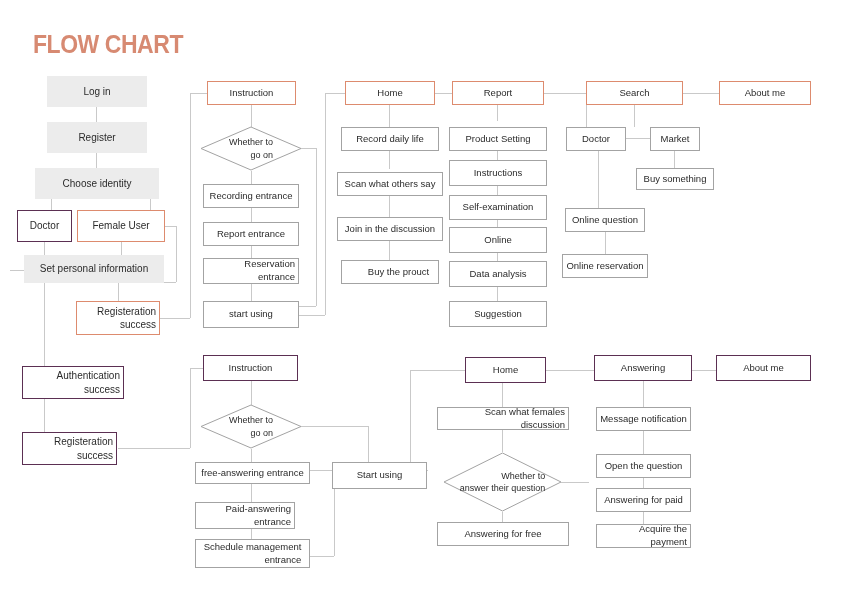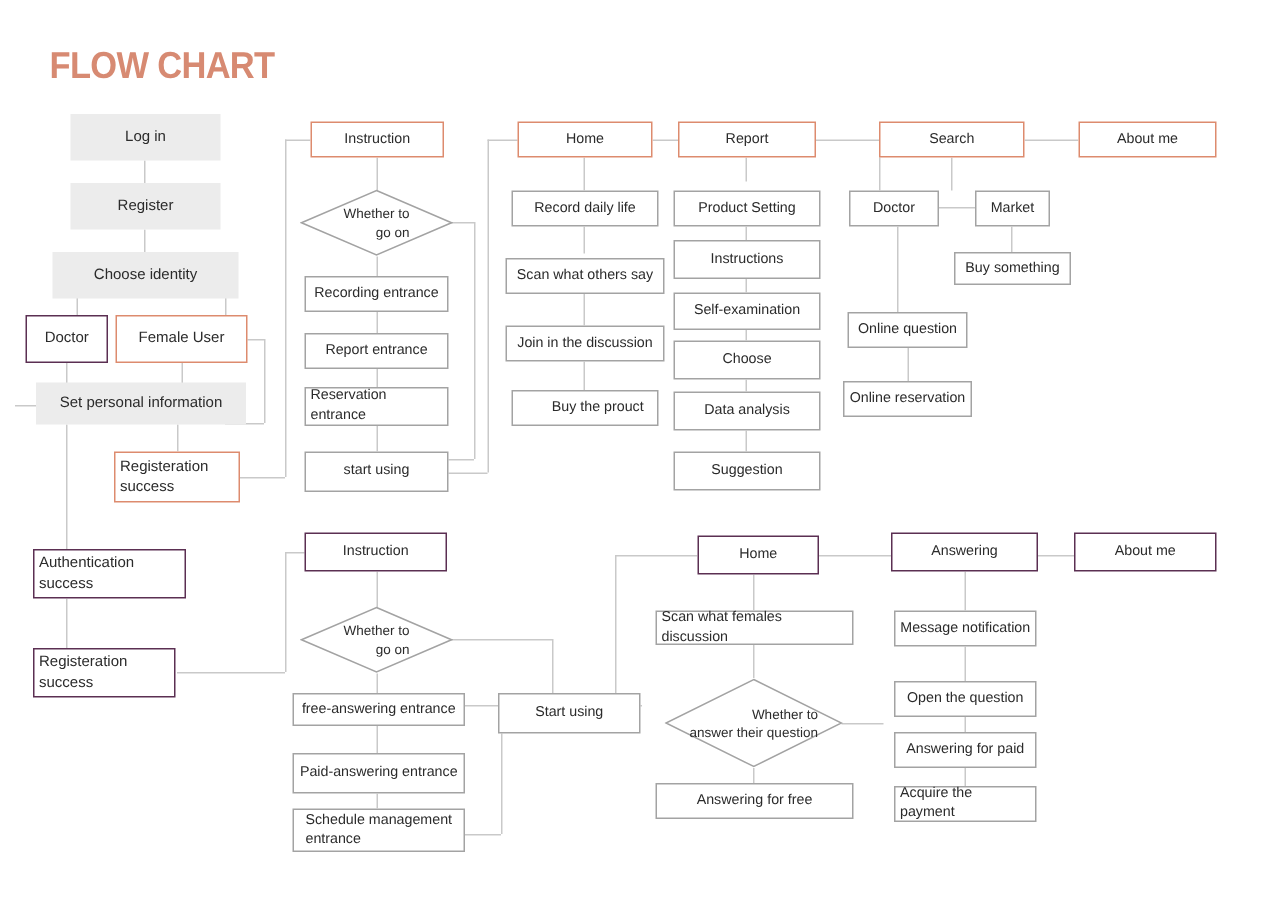--- a/index.html
+++ b/index.html
@@ -31,21 +31,21 @@
     transform: scaleX(0.92);
     transform-origin: left center;
     white-space: nowrap;
   }
   .node {
     position: absolute;
     box-sizing: border-box;
     display: flex;
     align-items: center;
     justify-content: center;
-    text-align: left;
+    text-align: right;
     font-size: 9.5px;
     color: #2b2b2b;
     line-height: 1.35;
     padding: 1px 3px;
     z-index: 3;
   }
   
   .node.fill {
     background: #ececec;
     border: none;
@@ -246,21 +246,21 @@
   <div class="node coral" style="left:345px; top:81px; width:90px; height:24px;">Home</div>
   <div class="node plain" style="left:341px; top:127px; width:98px; height:24px;">Record daily life</div>
   <div class="node plain" style="left:337px; top:172px; width:106px; height:24px;">Scan what others say</div>
   <div class="node plain" style="left:337px; top:217px; width:106px; height:24px;">Join in the discussion</div>
   <div class="node plain" style="left:341px; top:260px; width:98px; height:24px;padding-left:20px;">Buy the prouct</div>
 
   <div class="node coral" style="left:452px; top:81px; width:92px; height:24px;">Report</div>
   <div class="node plain" style="left:449px; top:127px; width:98px; height:24px;">Product Setting</div>
   <div class="node plain" style="left:449px; top:160px; width:98px; height:26px;">Instructions</div>
   <div class="node plain" style="left:449px; top:195px; width:98px; height:25px;">Self-examination</div>
-  <div class="node plain" style="left:449px; top:227px; width:98px; height:26px;">Choose</div>
+  <div class="node plain" style="left:449px; top:227px; width:98px; height:26px;">Online</div>
   <div class="node plain" style="left:449px; top:261px; width:98px; height:26px;">Data analysis</div>
   <div class="node plain" style="left:449px; top:301px; width:98px; height:26px;">Suggestion</div>
 
   <div class="node coral" style="left:586px; top:81px; width:97px; height:24px;">Search</div>
   <div class="node plain" style="left:566px; top:127px; width:60px; height:24px;">Doctor</div>
   <div class="node plain" style="left:650px; top:127px; width:50px; height:24px;">Market</div>
   <div class="node plain" style="left:636px; top:168px; width:78px; height:22px;">Buy something</div>
   <div class="node plain" style="left:565px; top:208px; width:80px; height:24px;">Online question</div>
   <div class="node plain" style="left:562px; top:254px; width:86px; height:24px;">Online reservation</div>
 
@@ -270,21 +270,21 @@
 
   <div class="diamond" style="left:200px; top:404px; width:102px; height:45px;">
     <svg class="shape" viewBox="0 0 102 45" preserveAspectRatio="none">
       <polygon points="51,1 101,22.5 51,44 1,22.5" fill="#ffffff" stroke="#a3a3a3" stroke-width="1"></polygon>
     </svg>
     <div class="dlabel" style="white-space:pre-line">Whether to
 go on</div>
   </div>
 
   <div class="node plain" style="left:195px; top:462px; width:115px; height:22px;">free-answering entrance</div>
-  <div class="node plain" style="left:195px; top:502px; width:115px; height:27px;">Paid-answering entrance</div>
+  <div class="node plain" style="left:195px; top:502px; width:100px; height:27px;">Paid-answering entrance</div>
   <div class="node plain" style="left:195px; top:539px; width:115px; height:29px;">
     <span style="white-space:pre-line">Schedule management
 entrance</span>
   </div>
   <div class="node plain" style="left:332px; top:462px; width:95px; height:27px;">Start using</div>
 
   <div class="node purple" style="left:465px; top:357px; width:81px; height:26px;">Home</div>
   <div class="node plain" style="left:437px; top:407px; width:132px; height:23px;">Scan what females discussion</div>
 
   <div class="diamond" style="left:443px; top:452px; width:119px; height:60px;">

